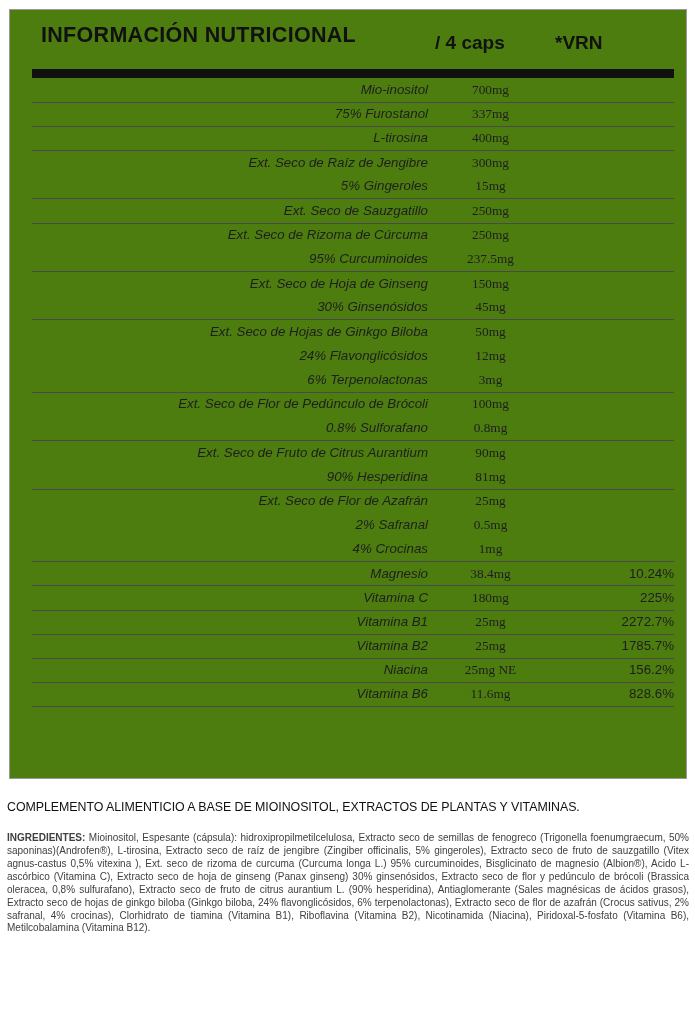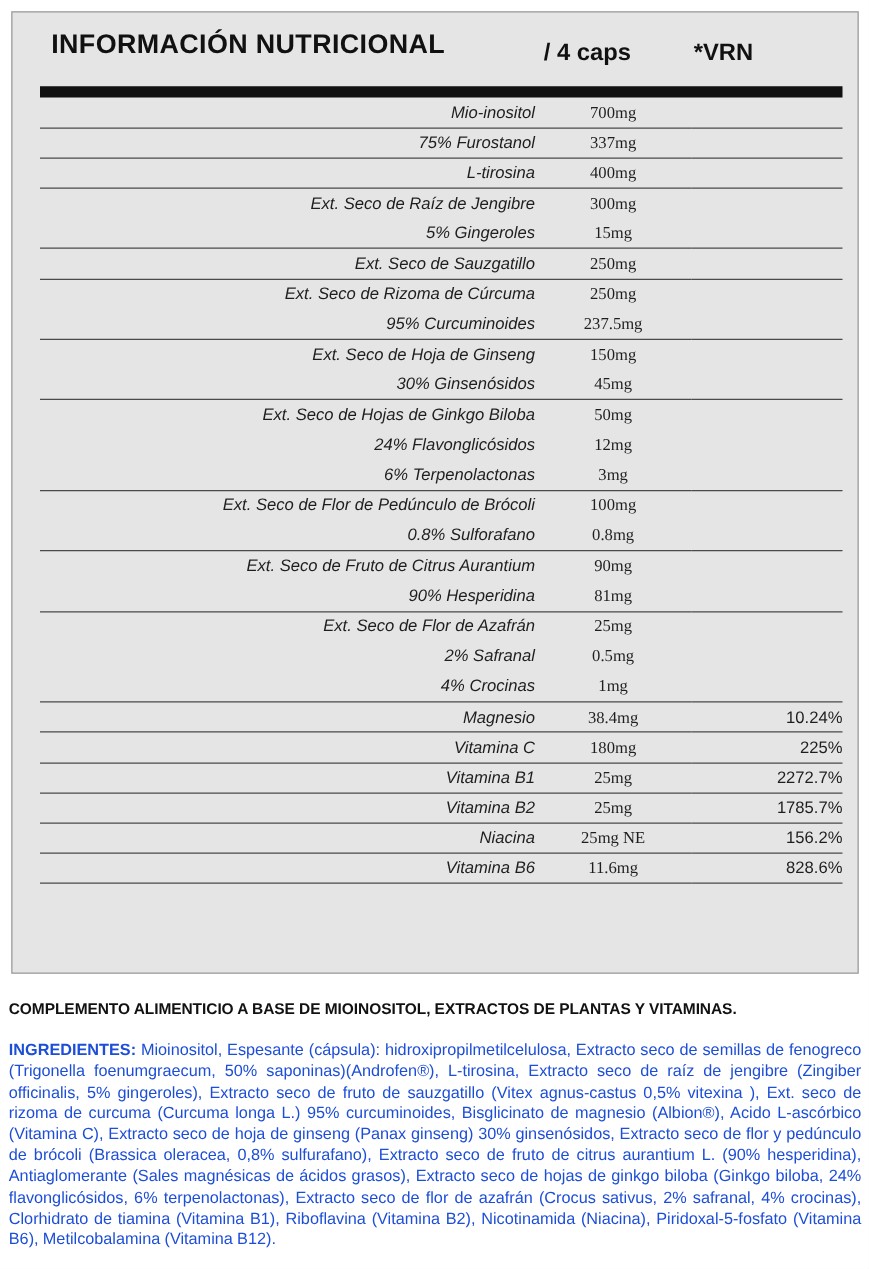--- a/index.html
+++ b/index.html
@@ -24,21 +24,21 @@
   }
 
   
   .panel {
     position: absolute;
     left: 9px;
     top: 9px;
     width: 678px;
     height: 770px;
     border: 1px solid #9a9a9a;
-    background: #e5e5e5;
+    background: #4d7c0f;
     padding: 0;
   }
 
   .panel-inner {
     padding: 13px 22px 10px 22px;
   }
 
   .header-row {
     display: flex;
     align-items: baseline;
@@ -109,29 +109,29 @@
 
   
   .footer {
     position: absolute;
     left: 7px;
     top: 800px;
     width: 682px;
   }
   .claim {
     font-size: 12.4px;
-    font-weight: bold;
+    font-weight: normal;
     color: #111111;
     letter-spacing: -0.05px;
     margin: 0 0 17px 0;
     line-height: 1.2;
   }
   .ingredients {
-    font-size: 13px;
-    color: #1d4ed8;
+    font-size: 10px;
+    color: #404040;
     line-height: 1.295;
     text-align: justify;
     margin: 0;
     word-spacing: -0.2px;
   }
   .ingredients b { font-weight: bold; }
 </style>
 </head>
 <body>
 

